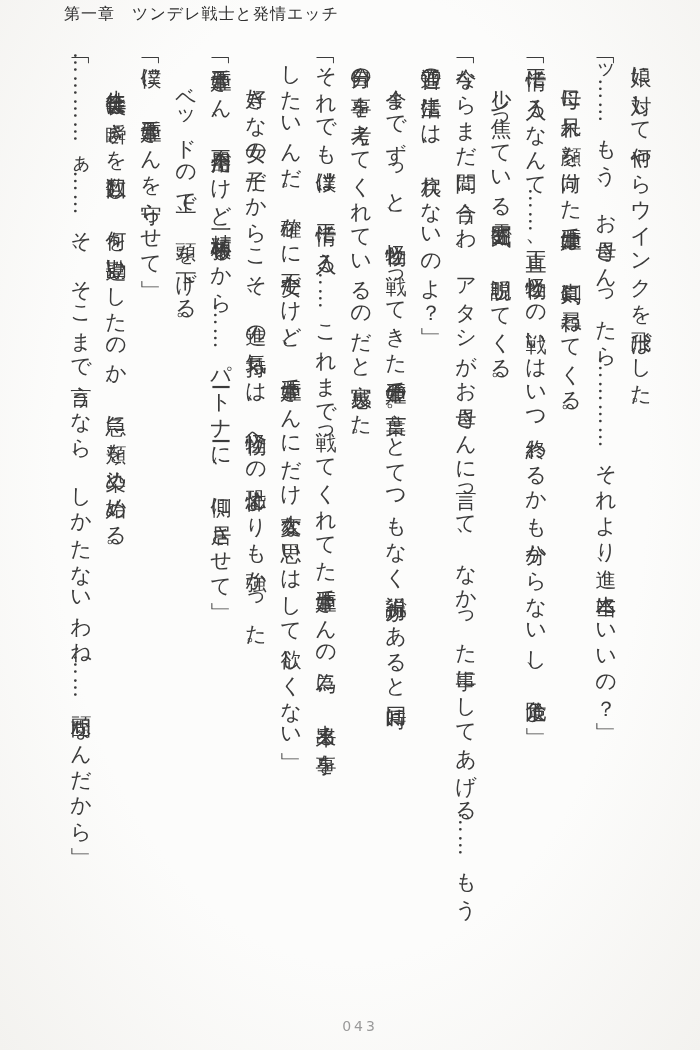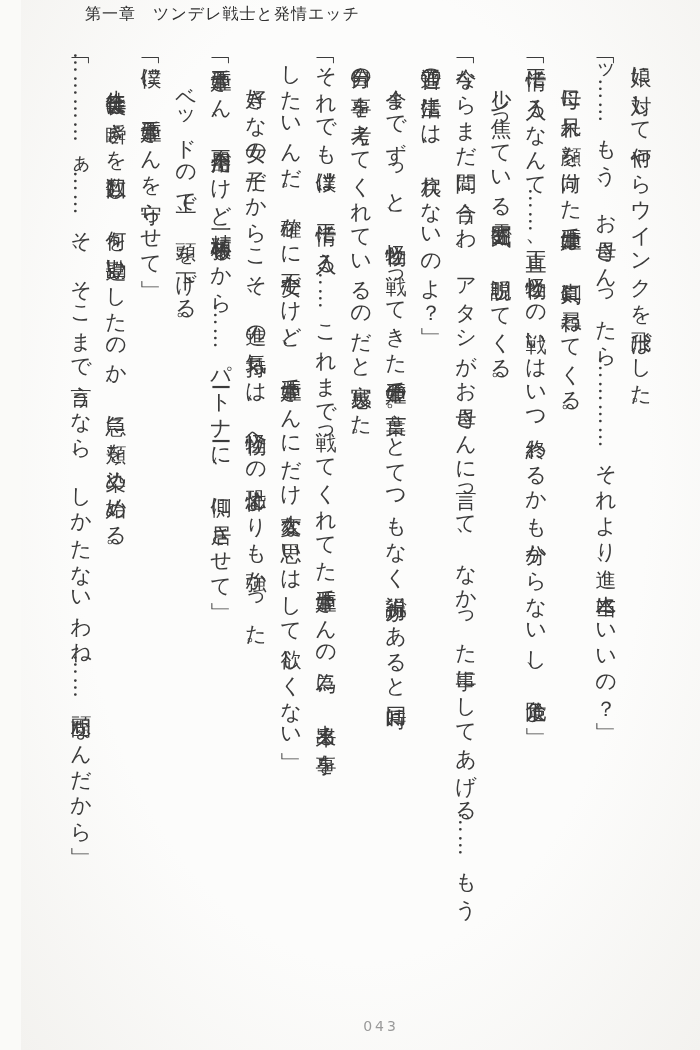--- a/index.html
+++ b/index.html
@@ -4,21 +4,20 @@
 <style>
   html,body{margin:0;padding:0;}
   body{
     width:700px;height:1050px;position:relative;overflow:hidden;
     background:#fafaf8;
     font-family:"DejaVu Serif", serif;
   }
   .page{
     position:absolute;inset:0;
     background:radial-gradient(ellipse at 50% 45%, #fcfcfb 60%, #f3f2ef 100%);
-    margin-left:21px;
   }
   .chapter-header{
     position:absolute;left:64px;top:4px;
     font-size:16px;color:#303030;letter-spacing:1px;
     white-space:nowrap;
   }
   .page-body{
     position:absolute;top:50px;right:42px;
     width:596px;height:922px;
     writing-mode:vertical-rl;

